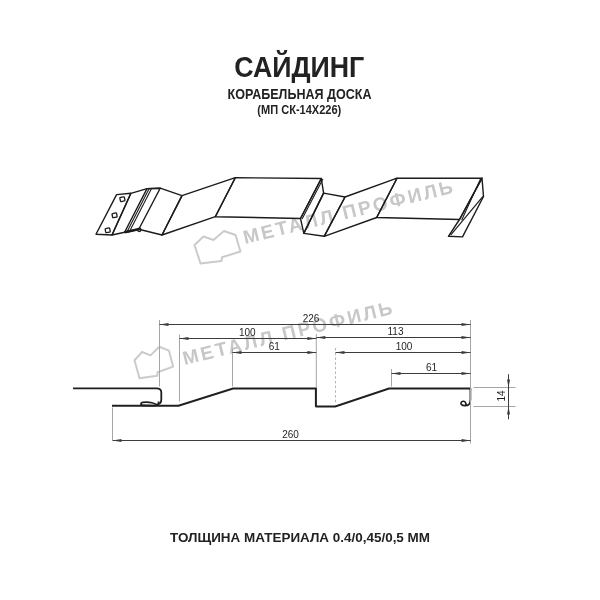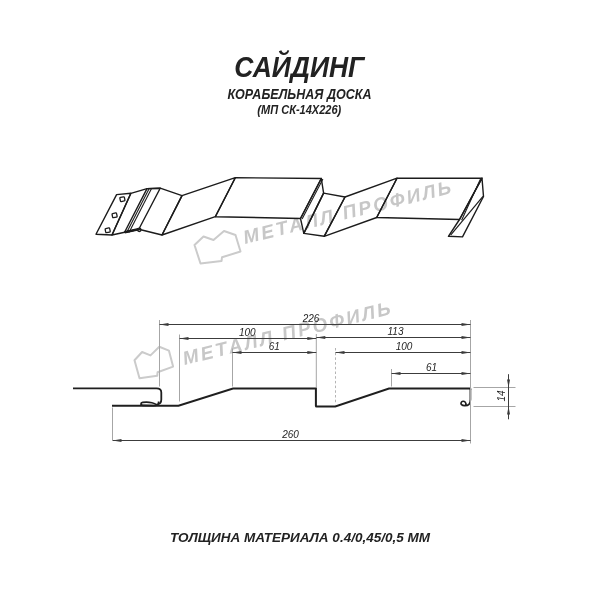--- a/index.html
+++ b/index.html
@@ -1,17 +1,17 @@
 <!DOCTYPE html>
 <html><head>
 <meta charset="utf-8">
 <style>
 html,body{margin:0;padding:0;background:#ffffff;}
 #page{position:relative;width:600px;height:600px;background:#ffffff;overflow:hidden;
-font-family:"Liberation Sans",sans-serif;font-style:italic;}
+font-family:"Liberation Sans",sans-serif;}
 svg text{font-family:"Liberation Sans",sans-serif;}
 </style>
 </head>
 <body>
 <div id="page">
 <svg width="600" height="600" viewBox="0 0 600 600" xmlns="http://www.w3.org/2000/svg">
 
 <rect x="0" y="0" width="600" height="600" fill="#ffffff"></rect>
 
 <text x="299.3" y="77" text-anchor="middle" font-size="29" font-weight="bold" fill="#222222" textLength="130" lengthAdjust="spacingAndGlyphs">САЙДИНГ</text>

